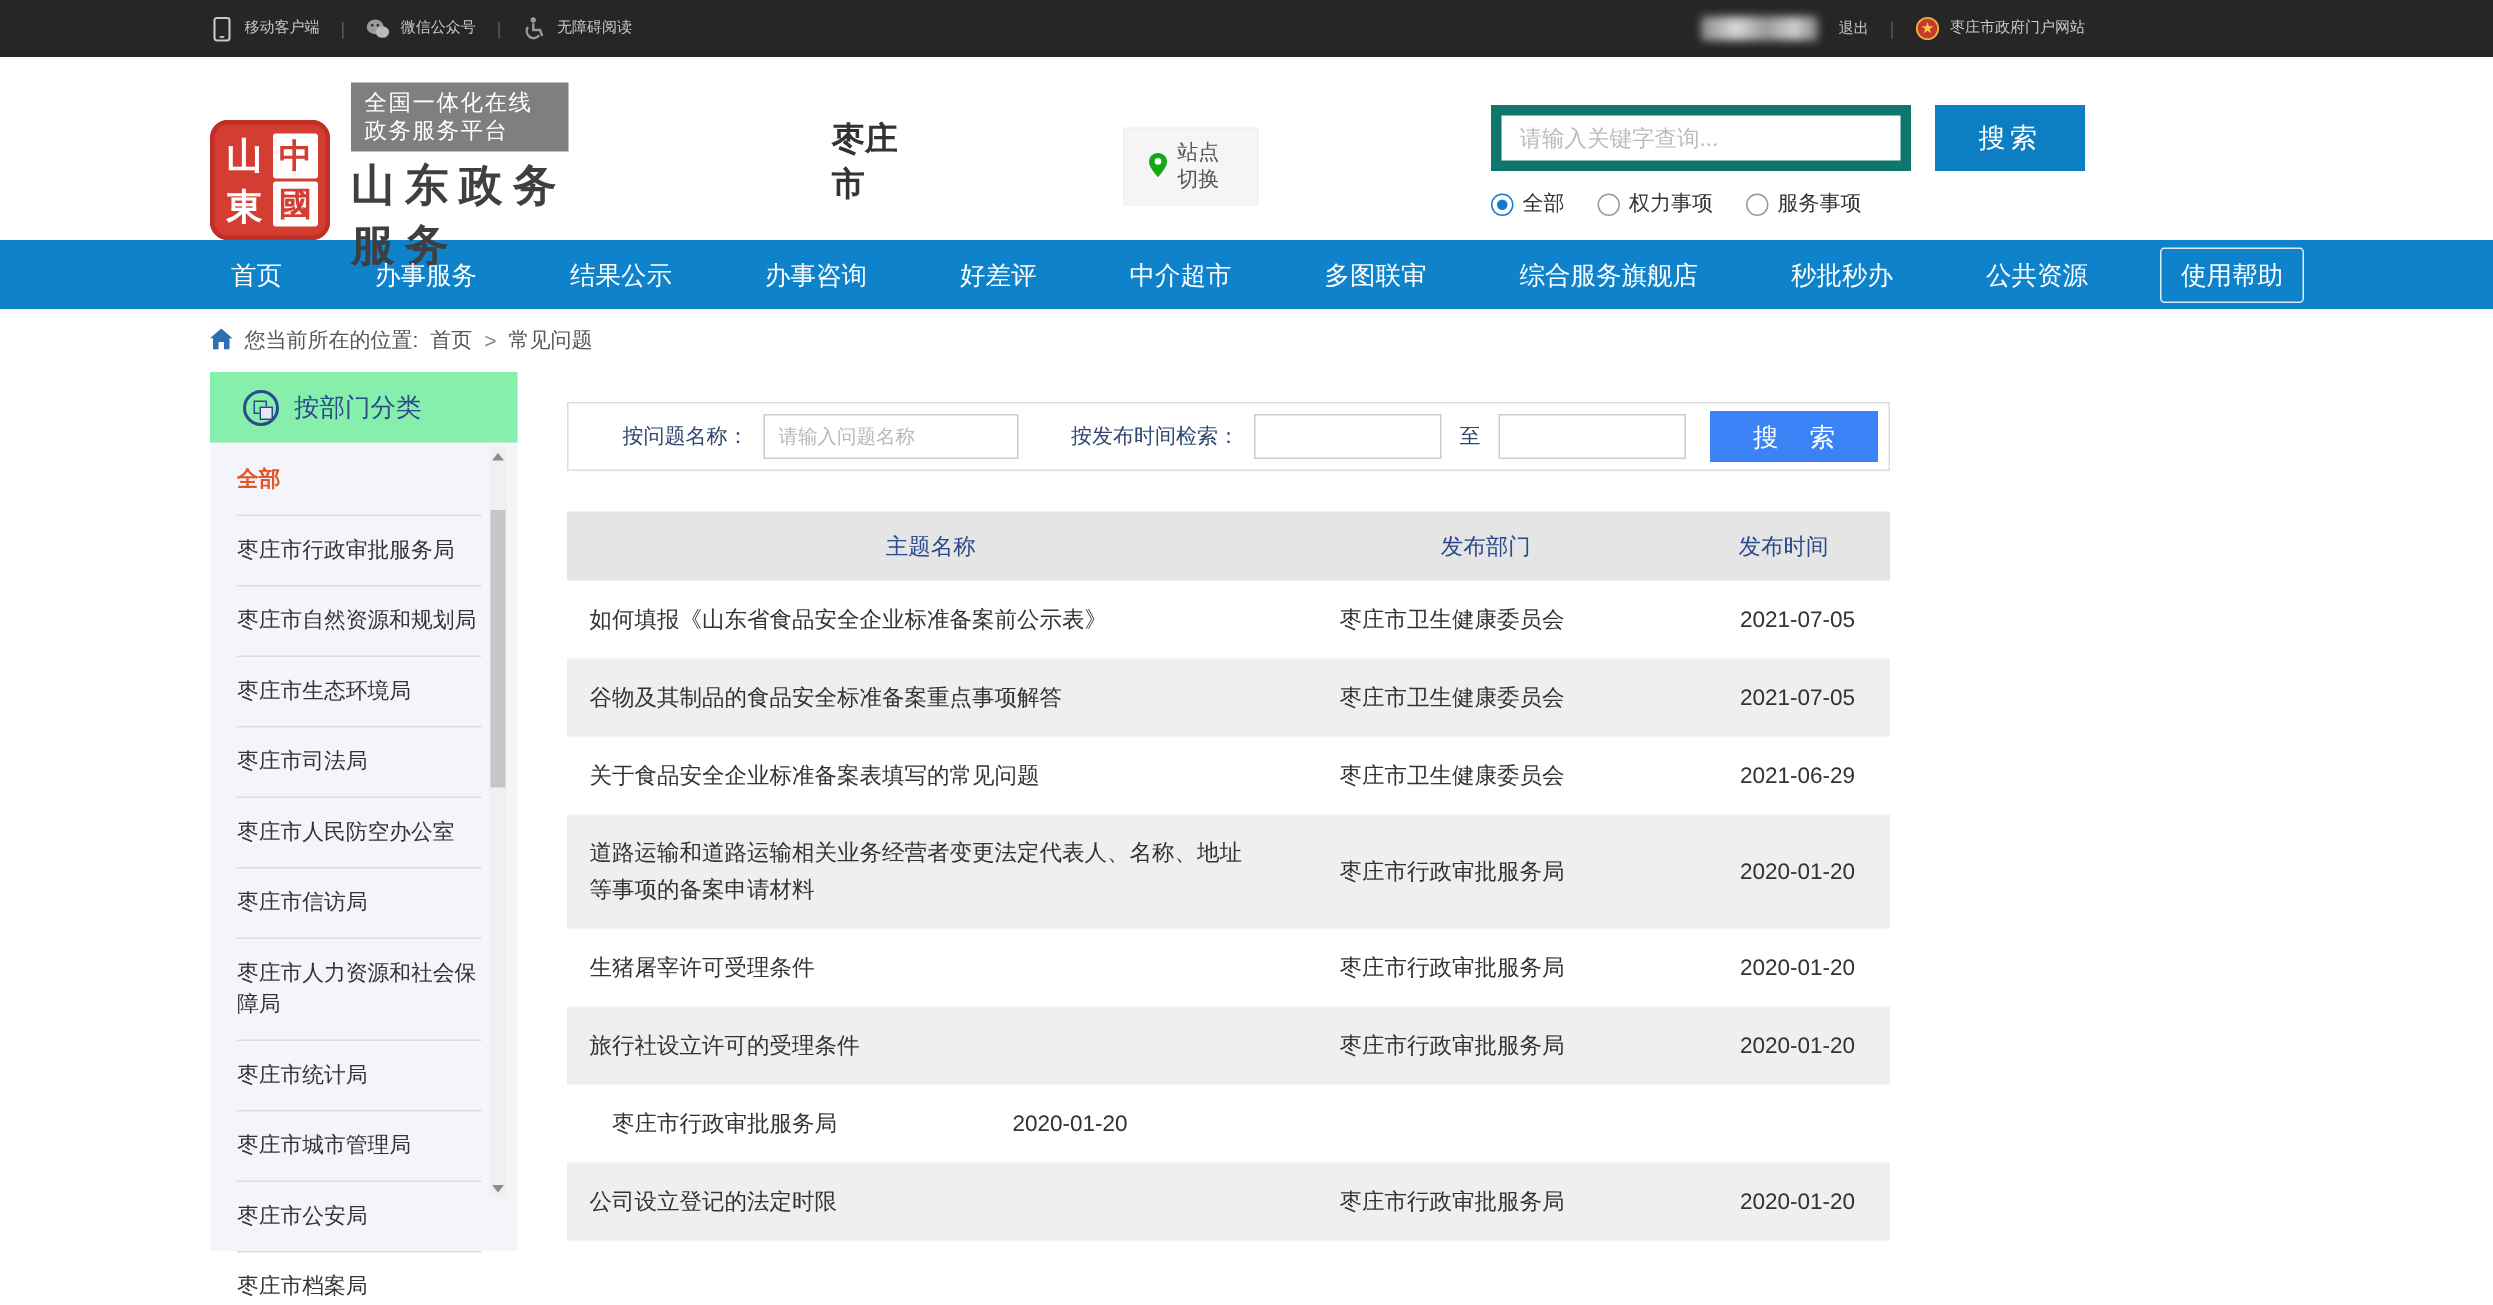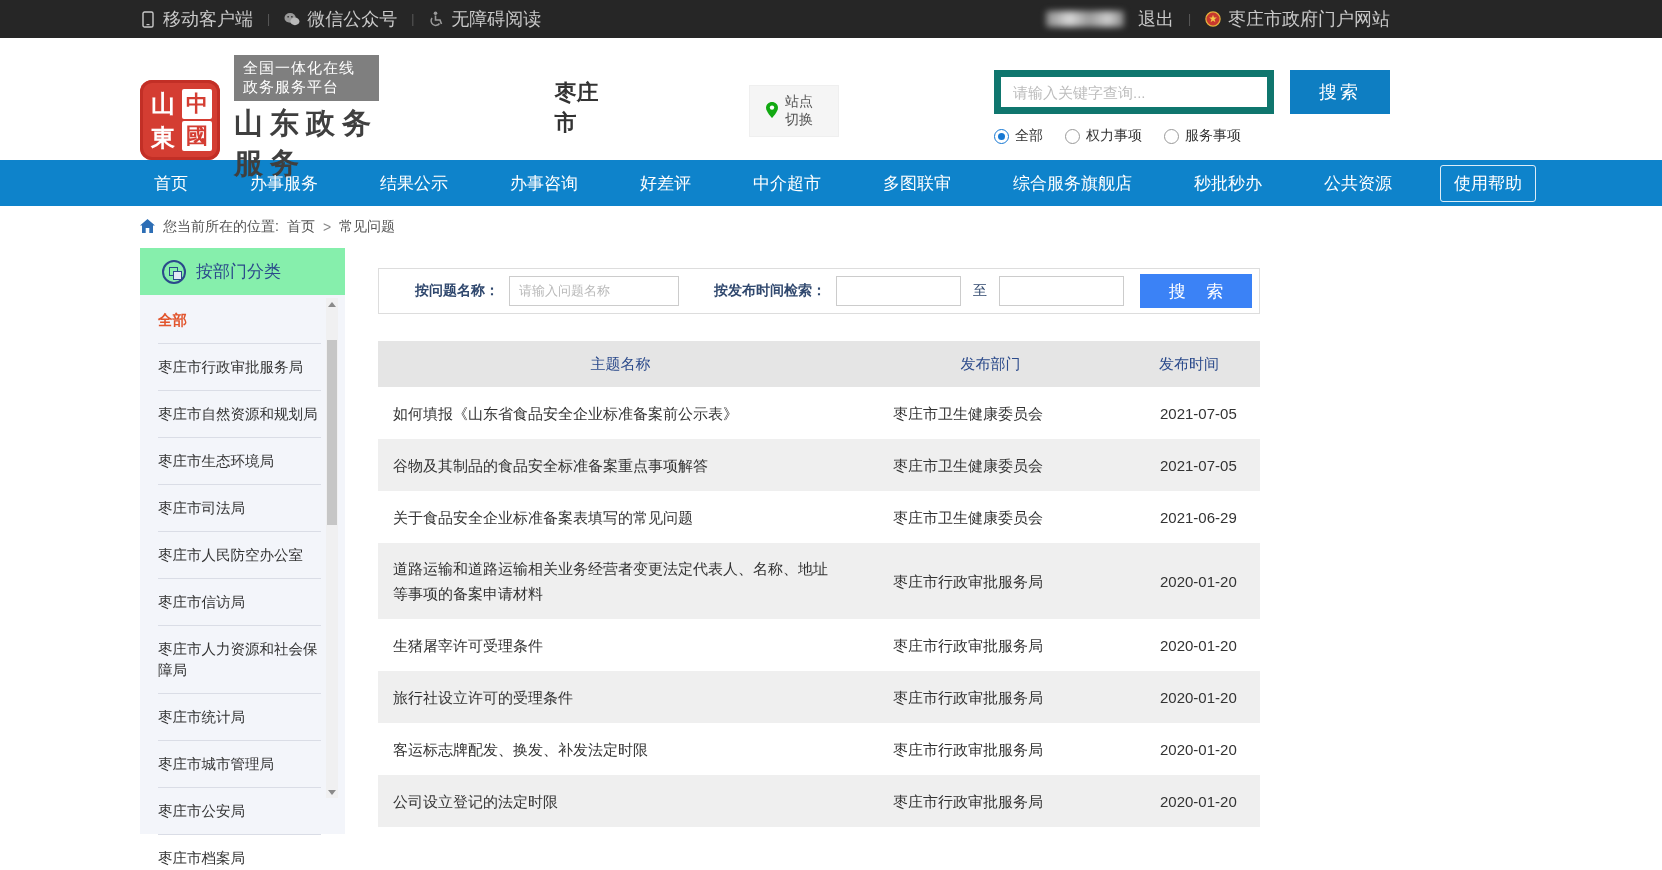--- a/index.html
+++ b/index.html
@@ -4,21 +4,21 @@
 <style>
   * { margin:0; padding:0; box-sizing:border-box; }
   html,body { background:#fff; }
   body { font-family:"Liberation Sans","DejaVu Sans",sans-serif; width:1662px; height:870px; overflow:hidden; color:#333; }
   .container { width:1250px; margin-left:140px; position:relative; }
 
   
   .topbar { background:#262626; height:38px; }
   .topbar .container { display:flex; justify-content:space-between; align-items:center; height:38px; }
   .tb-group { display:flex; align-items:center; gap:14px; }
-  .tb-item { display:flex; align-items:center; gap:7px; color:#c9c9c9; font-size:18px; cursor:pointer; }
+  .tb-item { display:flex; align-items:flex-start; gap:7px; color:#c9c9c9; font-size:10px; cursor:pointer; }
   .tb-sep { color:#5a5a5a; font-size:12px; }
   .tb-icon { display:inline-flex; width:16px; height:16px; align-items:center; justify-content:center; }
   .tb-icon svg { display:block; }
   .blurred-user { width:78px; height:16px; background:linear-gradient(90deg,#8b8b8b,#d9d9d9 30%,#9a9a9a 55%,#cfcfcf 80%,#848484); filter:blur(3px); border-radius:2px; }
 
   
   .header { background:#fff; height:122px; }
   .header .container { display:flex; align-items:flex-start; height:122px; }
   .logo-wrap { display:flex; align-items:center; margin-top:17px; }
   .seal { width:80px; height:80px; background:#d43d32; border-radius:12px; position:relative; flex-shrink:0; box-shadow:inset 0 0 0 3px #c22f26; }
@@ -69,21 +69,21 @@
   .sb-scroll { position:absolute; right:7px; top:50px; width:12px; height:500px; background:#f0f0f1; }
   .sb-arrow { position:absolute; left:0; width:12px; height:12px; display:flex; align-items:center; justify-content:center; cursor:pointer; }
   .sb-arrow.up { top:0; } .sb-arrow.down { bottom:0; }
   .tri-up { width:0; height:0; border-left:4px solid transparent; border-right:4px solid transparent; border-bottom:5px solid #8a8a8a; }
   .tri-down { width:0; height:0; border-left:4px solid transparent; border-right:4px solid transparent; border-top:5px solid #8a8a8a; }
   .sb-thumb { position:absolute; left:1px; top:42px; width:10px; height:185px; background:#c6c6c6; cursor:grab; }
 
   
   .main { margin-left:33px; width:882px; }
   .filter-bar { border:1px solid #ddd; height:46px; margin-top:20px; display:flex; align-items:center; padding-left:36px; }
-  .f-label { font-size:14px; color:#30486e;font-weight:bold; }
+  .f-label { font-size:14px; color:#30486e; }
   .f-input { width:170px; height:30px; border:1px solid #ccc; font-size:13px; padding:0 9px; color:#333; outline:none; }
   .f-input::placeholder { color:#b9b9b9; }
   .f-input.name { margin-left:10px;font-family:Liberation Mono, monospace; }
   .f-input.date { width:125px; margin-left:10px; }
   .f-to { margin:0 12px; font-size:14px; color:#30486e; }
   .f-gap { width:35px; }
   .f-search-btn { width:112px; height:34px; background:#3b82f6; color:#fff; border:none; font-size:17px; letter-spacing:8px; padding-left:8px; margin-left:16px; cursor:pointer; }
 
   
   .table { margin-top:27px; }
@@ -310,21 +310,20 @@
               <div class="td title">生猪屠宰许可受理条件</div>
               <div class="td dept">枣庄市行政审批服务局</div>
               <div class="td date">2020-01-20</div>
             </div>
             <div class="t-row">
               <div class="td title">旅行社设立许可的受理条件</div>
               <div class="td dept">枣庄市行政审批服务局</div>
               <div class="td date">2020-01-20</div>
             </div>
             <div class="t-row">
-              <div class="td title">客运标志牌配发、换发、补发法定时限</div>
               <div class="td dept">枣庄市行政审批服务局</div>
               <div class="td date">2020-01-20</div>
             </div>
             <div class="t-row">
               <div class="td title">公司设立登记的法定时限</div>
               <div class="td dept">枣庄市行政审批服务局</div>
               <div class="td date">2020-01-20</div>
             </div>
           </div>
       </div>

